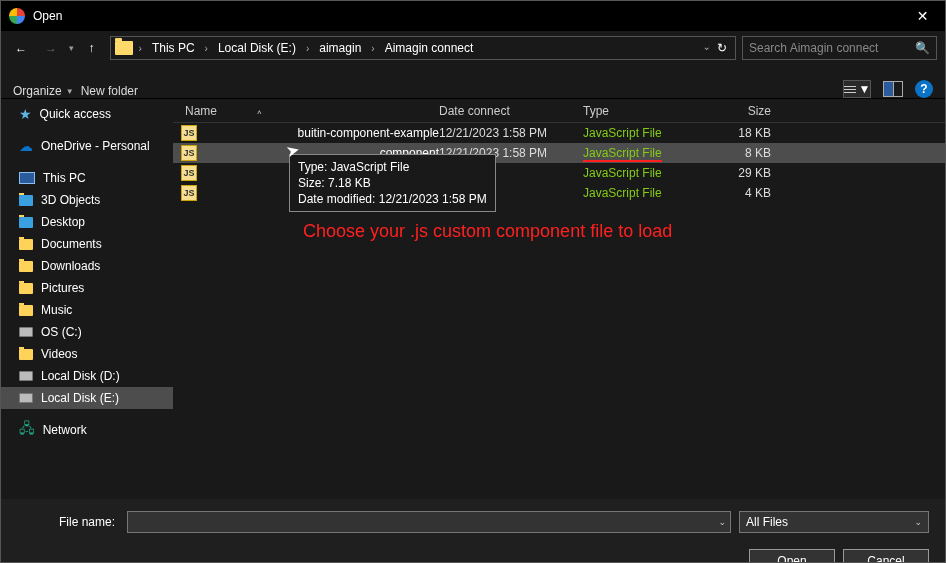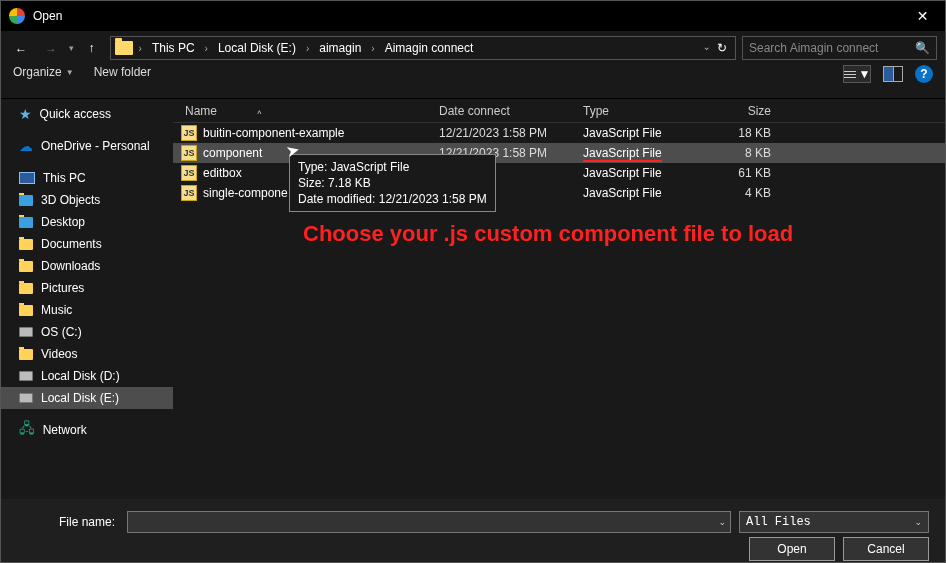--- a/index.html
+++ b/index.html
@@ -13,21 +13,21 @@
 .navbtn.disabled { color:#666; }
 .up-caret { font-size:9px; color:#999; }
 .folder-ico { width:18px; height:14px; background:#ffd969; border-radius:1px; position:relative; }
 .folder-ico:before { content:""; position:absolute; top:-3px; left:0; width:7px; height:3px; background:#ffd969; border-radius:1px 1px 0 0;}
 .breadcrumb { display:flex; align-items:center; flex:1; height:24px; background:#191919; border:1px solid #555; padding:0 4px; gap:4px; }
 .crumb { padding:2px 4px; white-space:nowrap; }
 .chev { color:#aaa; font-size:10px; padding:0 2px;}
 .crumb-end { margin-left:auto; display:flex; gap:4px; padding-right:4px;}
 .searchbox { width:195px; height:24px; background:#191919; border:1px solid #555; display:flex; align-items:center; padding:0 6px; color:#888; }
 .searchbox span.ph { flex:1; }
-.toolbar { display:flex; align-items:flex-start; height:34px; background:#191919; padding:0 12px; gap:20px; border-bottom:1px solid #000;}
+.toolbar { display:flex; align-items:flex-end; height:34px; background:#191919; padding:0 12px; gap:7px; border-bottom:1px solid #000;}
 .tool { display:flex; align-items:center; gap:4px; color:#ddd; }
 .tool .dd { font-size:8px; color:#aaa;}
 .toolbar-right { margin-left:auto; display:flex; align-items:center; gap:12px;}
 .view-ico { width:28px; height:18px; background:#2a2a2a; border:1px solid #555; display:flex; align-items:center; justify-content:center;}
 .view-lines { display:flex; flex-direction:column; gap:2px;}
 .view-lines span{ width:12px; height:1px; background:#ccc;}
 .preview-ico { width:20px; height:16px; border:1px solid #aaa; display:flex;}
 .preview-ico div{flex:1;} .preview-ico div:first-child{border-right:1px solid #aaa;background:#2a5b9c;}
 .help-ico { width:18px; height:18px; border-radius:50%; background:#0a72c7; display:flex; align-items:center; justify-content:center; font-weight:bold; font-size:12px;}
 .main { display:flex; height: 400px; background:#191919;}
@@ -46,35 +46,35 @@
 .headers { display:flex; height:24px; align-items:center; border-bottom:1px solid #333; color:#ccc; padding-left:8px;}
 .col-name { width:258px; padding-left:4px;}
 .col-date { width:144px;}
 .col-type { width:120px;}
 .col-size { width:80px; text-align:right; padding-right:12px;}
 .sort-ind { display:inline-block; margin-left:40px; font-size:8px;}
 .filelist { }
 .filerow { display:flex; height:20px; align-items:center; padding-left:8px;}
 .filerow.selected { background:#4d4d4d;}
 .file-ico { width:16px; height:16px; background:#f7df8f; border:1px solid #c9a20d; display:flex; align-items:center; justify-content:center; font-size:9px; color:#333; font-weight:bold; margin-right:6px;}
-.fname { width:236px;}
+.fname { width:236px;text-align:right;}
 .fdate { width:144px; color:#ddd;}
-.ftype { width:120px; color:#ffffff;}
+.ftype { width:120px; color:#84cc16;}
 .fsize { width:80px; text-align:right; padding-right:12px; color:#ddd;}
 .underline-red { border-bottom:2px solid #ff2020;}
 .tooltip { position:absolute; left:116px; top:55px; background:#191919; border:1px solid #888; padding:4px 8px; font-size:12px; line-height:16px; color:#fff; z-index:10;}
 .cursor { position:absolute; left:113px; top:42px; font-size:16px; color:#fff; z-index:11; transform:rotate(-15deg);}
-.annotation { position:absolute; left:130px; top:122px; color:#ff2020; font-size:22px; font-weight:700;}
+.annotation { position:absolute; left:130px; top:122px; color:#ff2020; font-size:18px; font-weight:400;}
 .footer { background:#1f1f1f; padding:12px 16px 14px 16px;}
-.fn-row { display:flex; align-items:center; gap:8px; margin-bottom:4px;}
+.fn-row { display:flex; align-items:center; gap:8px; margin-bottom:16px;}
 .fn-label { width:102px; text-align:right; color:#fff; padding-right:4px;}
 .fn-input { flex:1; height:22px; background:#333; border:1px solid #777; display:flex; align-items:center; justify-content:flex-end; padding:0 4px;}
 .fn-dd { font-size:9px; color:#ccc;}
 .filter { width:190px; height:22px; background:#333; border:1px solid #777; display:flex; align-items:center; padding:0 6px;}
-.filter span.lbl{flex:1;font-family:Liberation Mono, monospace;}
+.filter span.lbl{flex:1;}
 .btn-row { display:flex; justify-content:flex-end; gap:8px;}
 .btn { width:86px; height:24px; background:#333; border:1px solid #999; display:flex; align-items:center; justify-content:center; color:#fff;}
 .side-gap { height:10px;}
 </style>
 </head>
 <body>
 
 <div class="titlebar">
   <div class="ico"></div>
   <div class="title">Open</div>
@@ -215,21 +215,21 @@
         <div class="fname">component</div>
         <div class="fdate">12/21/2023 1:58 PM</div>
         <div class="ftype"><span class="underline-red">JavaScript File</span></div>
         <div class="fsize">8 KB</div>
       </div>
       <div class="filerow">
         <div class="file-ico">JS</div>
         <div class="fname">editbox</div>
         <div class="fdate">9:50 AM</div>
         <div class="ftype">JavaScript File</div>
-        <div class="fsize">61 KB</div>
+        <div class="fsize">29 KB</div>
       </div>
       <div class="filerow">
         <div class="file-ico">JS</div>
         <div class="fname">single-compone</div>
         <div class="fdate">12:10 PM</div>
         <div class="ftype">JavaScript File</div>
         <div class="fsize">4 KB</div>
       </div>
     </div>
 

